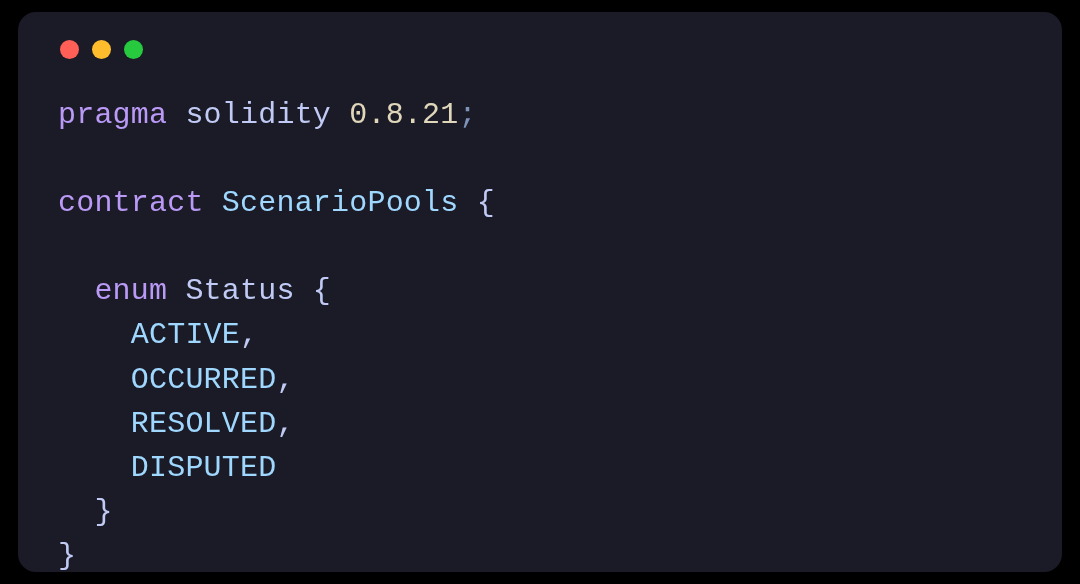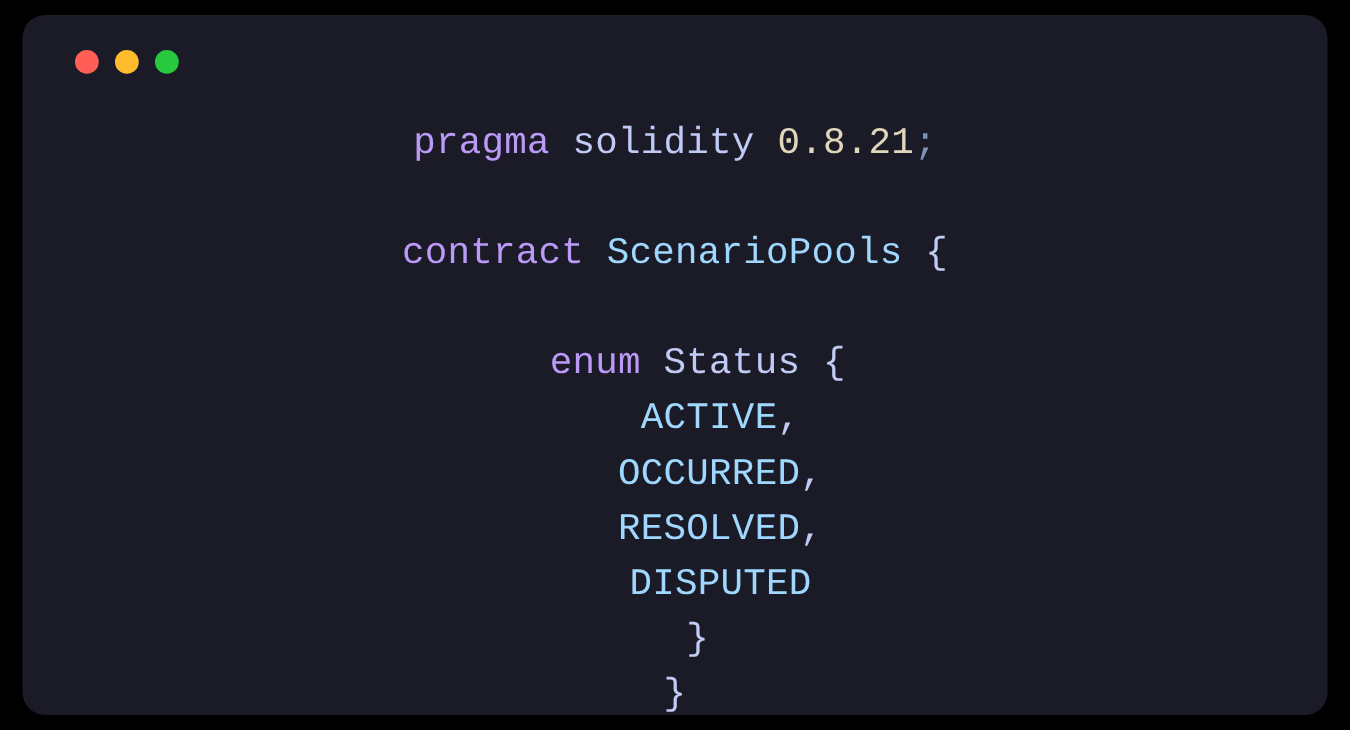--- a/index.html
+++ b/index.html
@@ -1,15 +1,15 @@
 <!DOCTYPE html>
 <html><head>
 <meta charset="utf-8">
 <style>
-  * { box-sizing: border-box; margin: 0; padding: 0; text-align: center; }
+  * { box-sizing: border-box; margin: 0; padding: 0; }
   body {
     width: 1080px;
     height: 584px;
     background: #000;
     display: flex;
     align-items: center;
     justify-content: center;
     font-family: "SF Mono", "Menlo", "Consolas", "Courier New", monospace;
   }
   .window {

